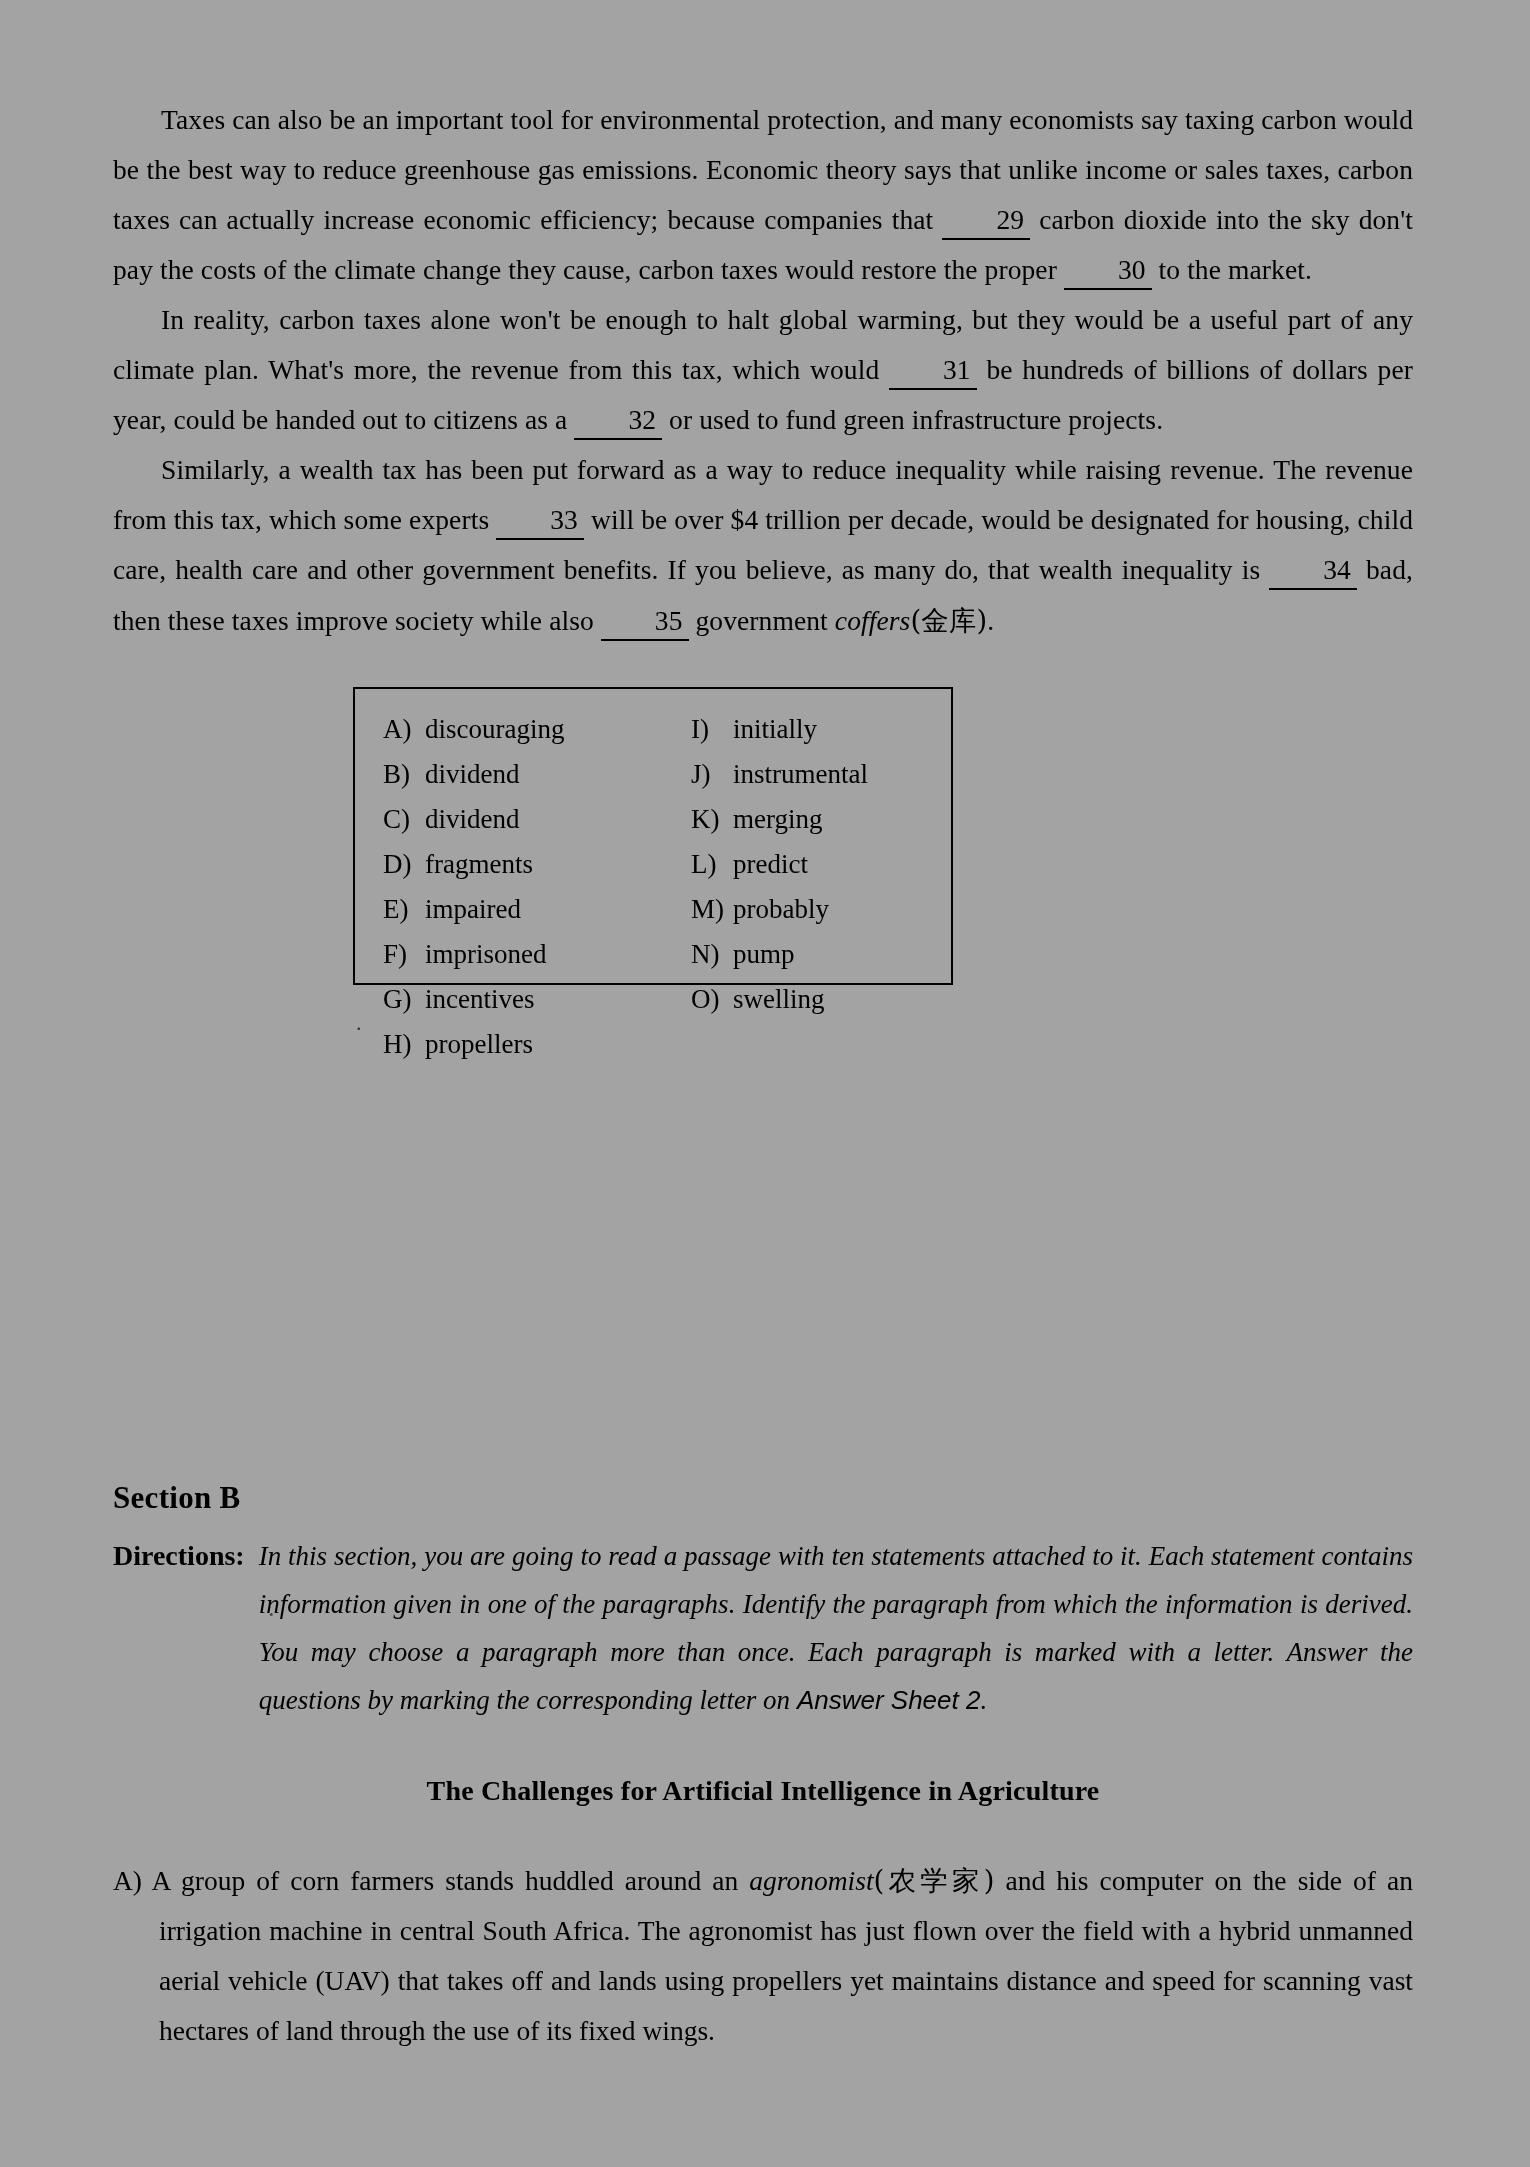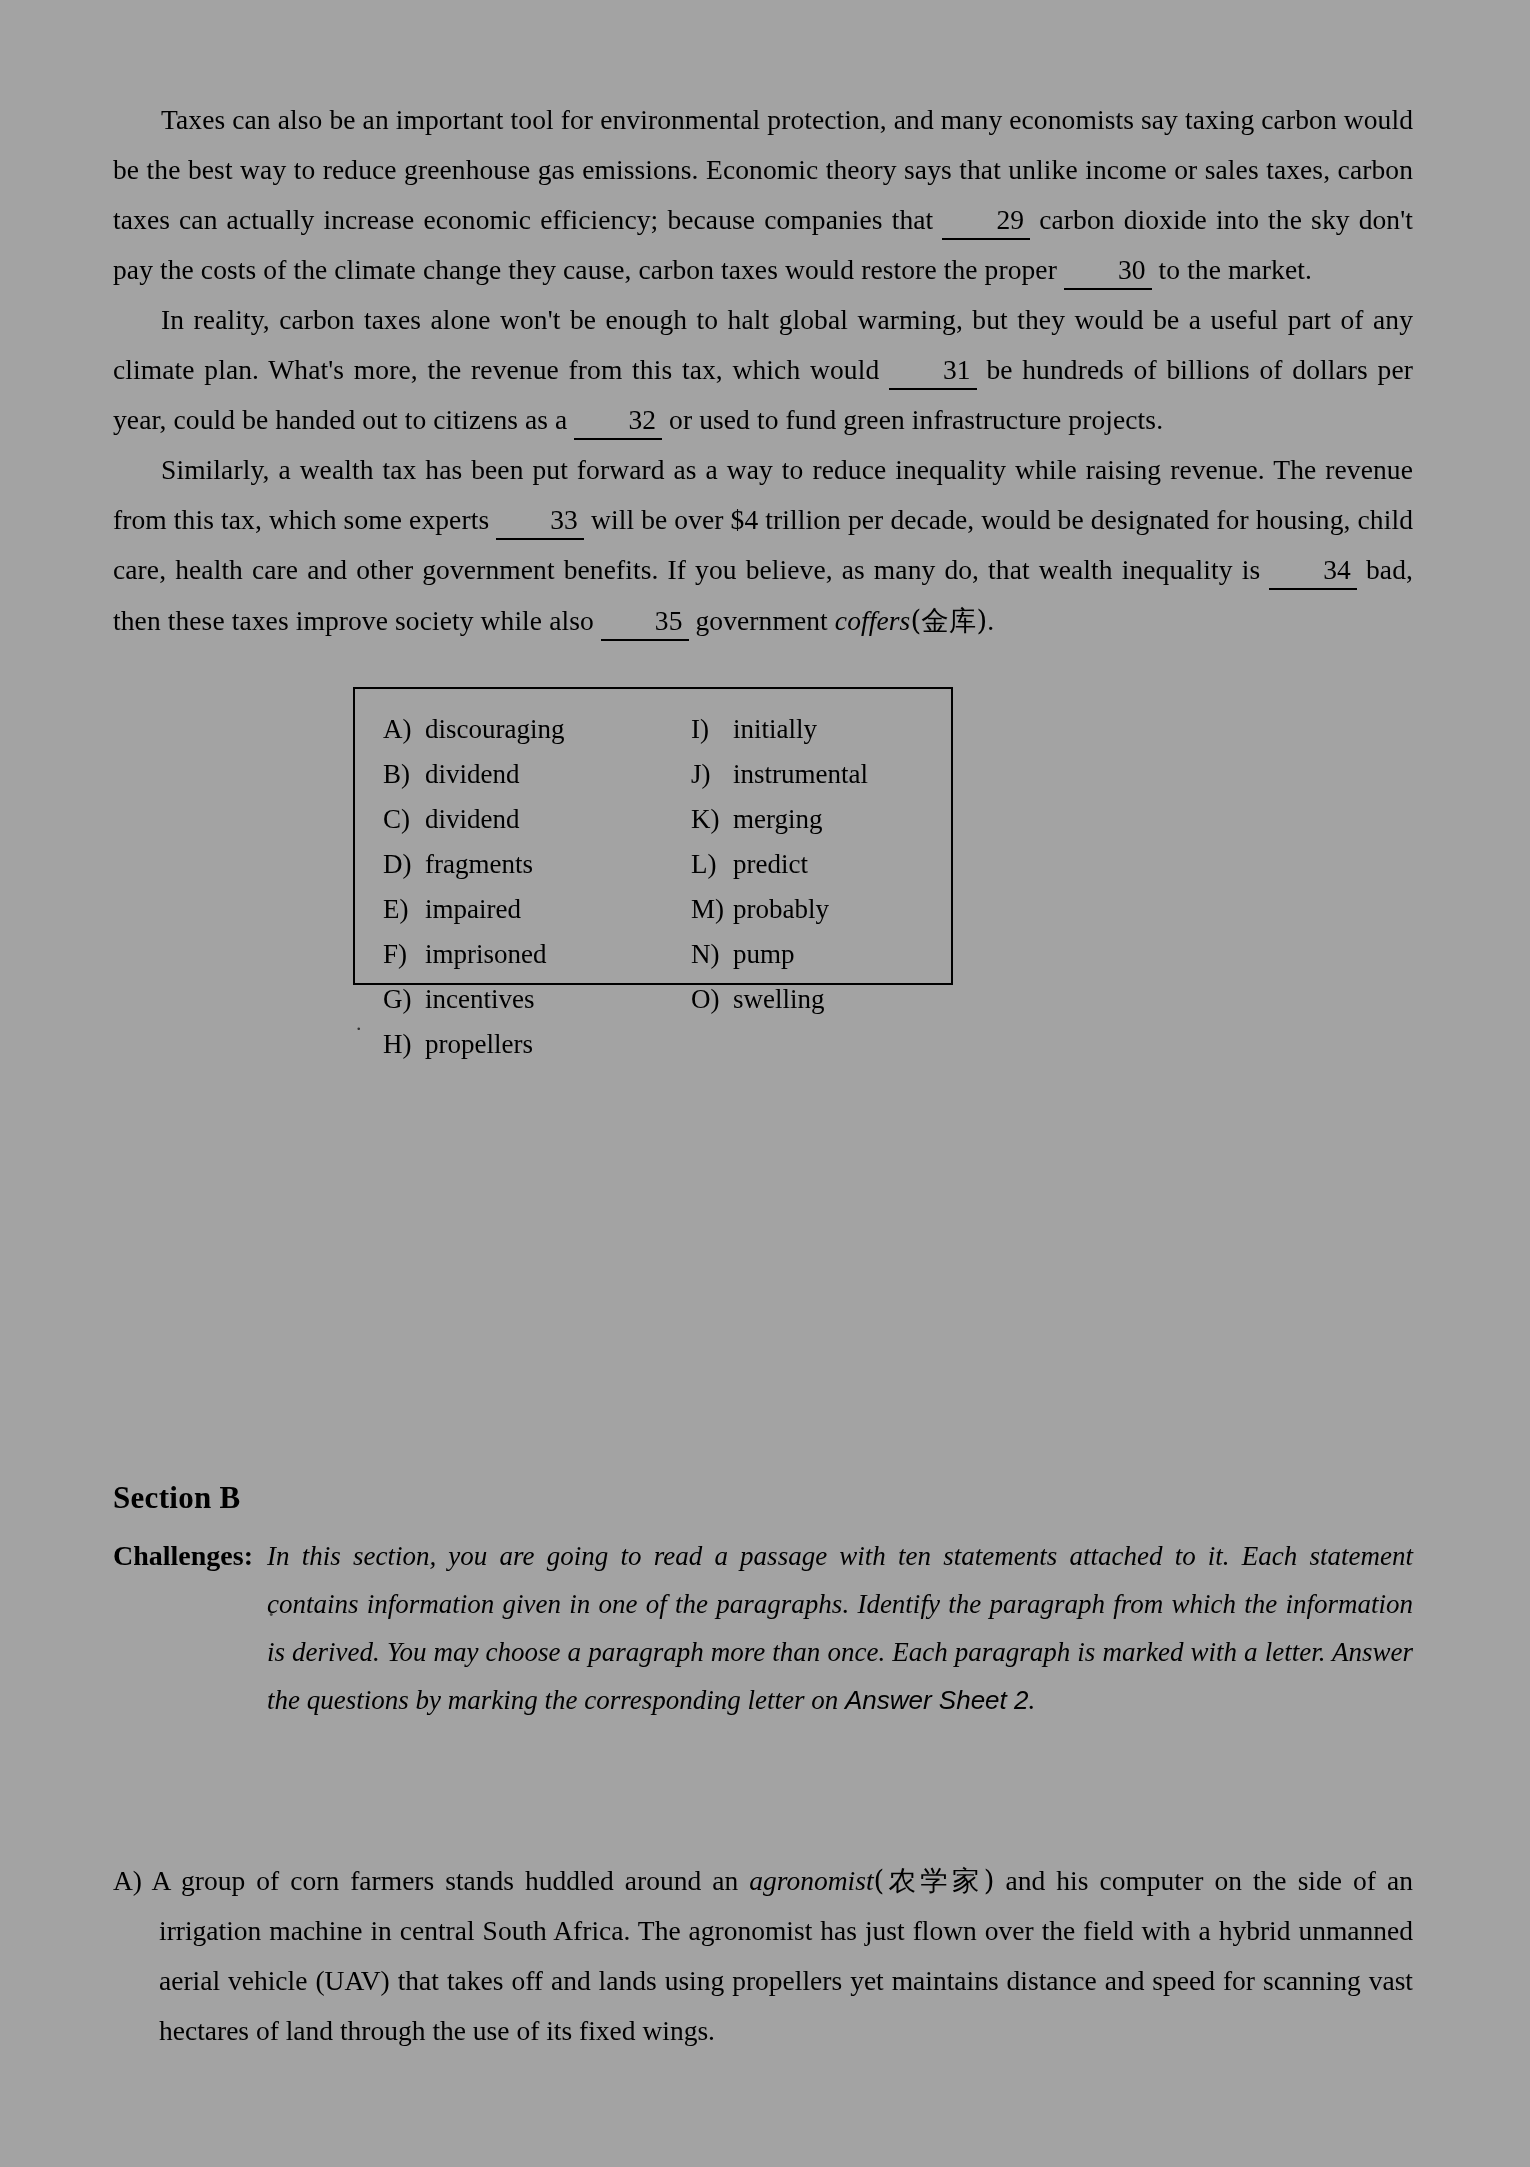--- a/index.html
+++ b/index.html
@@ -209,26 +209,27 @@
             <div class="wb-item"><span class="wb-letter">O)</span><span>swelling</span></div>
           </div>
       </div>
     </div>
     <div class="stray-dot2">.</div>
 
     <div class="section-head">Section B</div>
 
     <div class="directions-block">
       <div class="dir-row">
-        <div class="dir-label">Challenges:</div>
+        <div class="dir-label">Directions:</div>
         <div class="dir-text">In this section, you are going to read a passage with ten statements attached to it. Each statement contains information given in one of the paragraphs. Identify the paragraph from which the information is derived. You may choose a paragraph more than once. Each paragraph is marked with a letter. Answer the questions by marking the corresponding letter on <b>Answer Sheet 2</b>.</div>
       </div>
     </div>
     <div class="stray-dot">.</div>
 
+    <div class="passage-title">The Challenges for Artificial Intelligence in Agriculture</div>
 
     <div class="paraA">
       <div class="hang"><span>A) </span>A group of corn farmers stands huddled around an <span class="ital">agronomist</span><span class="cn">(农学家)</span> and his computer on the side of an irrigation machine in central South Africa. The agronomist has just flown over the field with a hybrid unmanned aerial vehicle (UAV) that takes off and lands using propellers yet maintains distance and speed for scanning vast hectares of land through the use of its fixed wings.</div>
     </div>
 
 
   </div>
 </div>
 
 </body></html>

